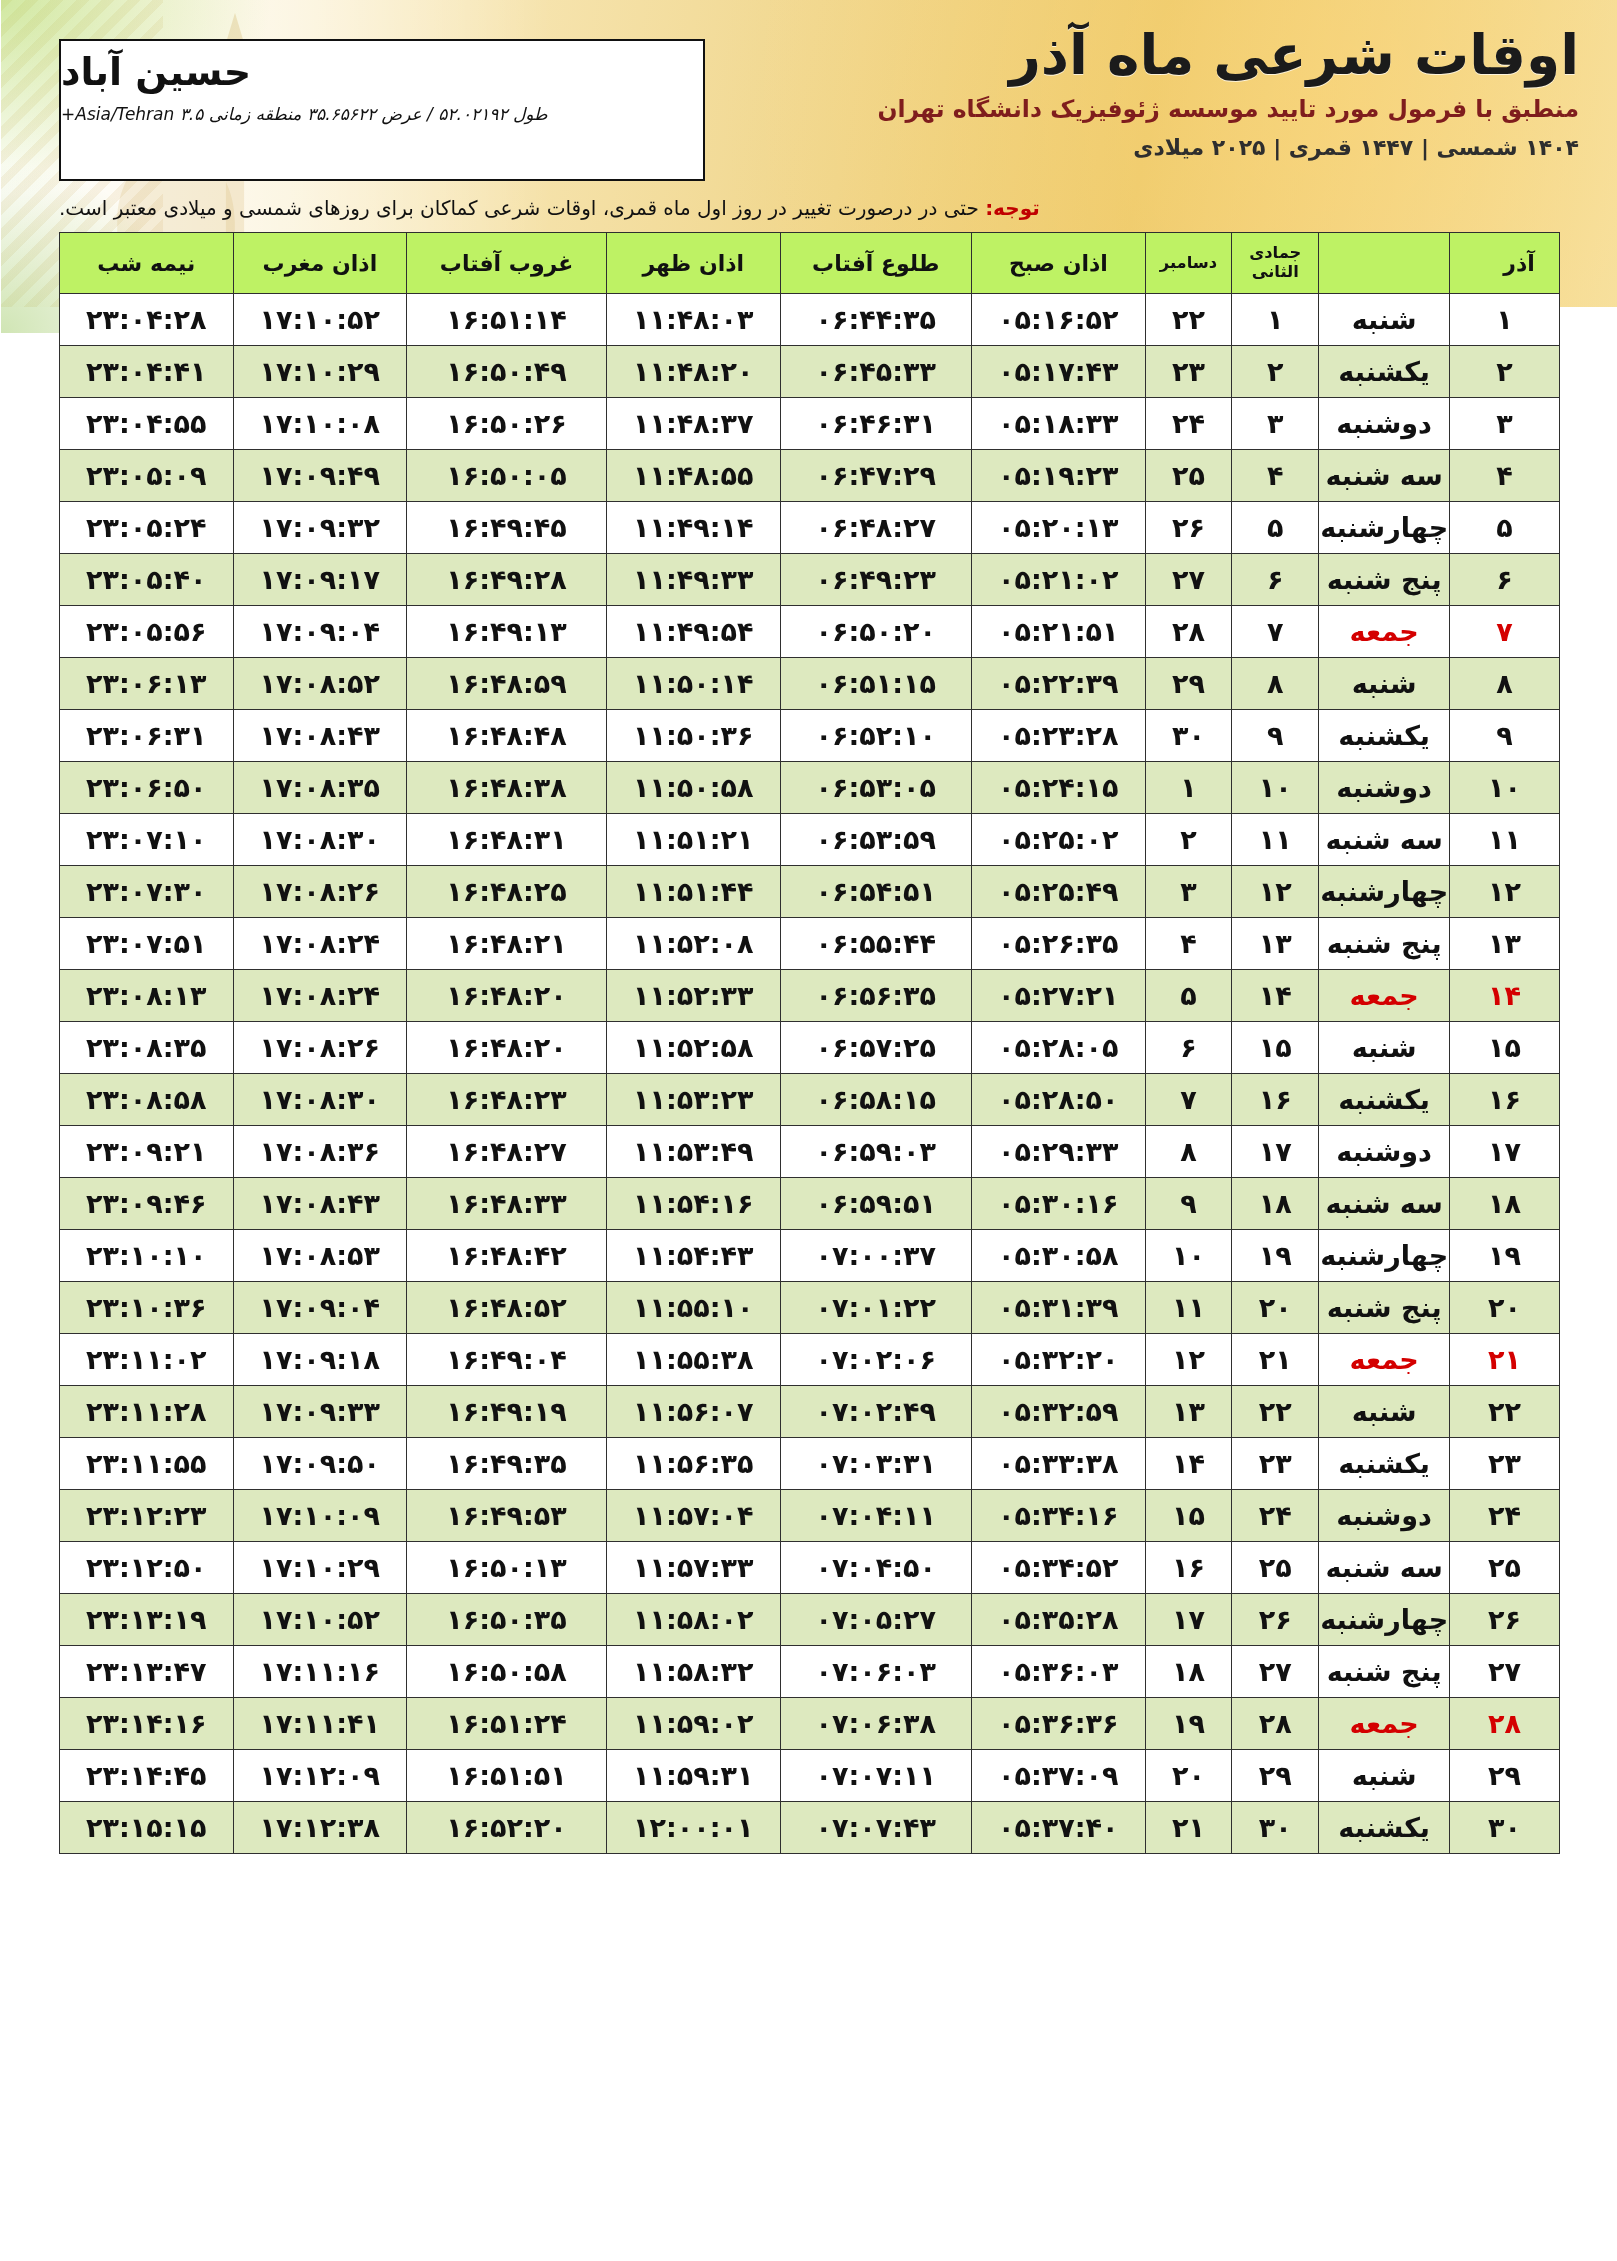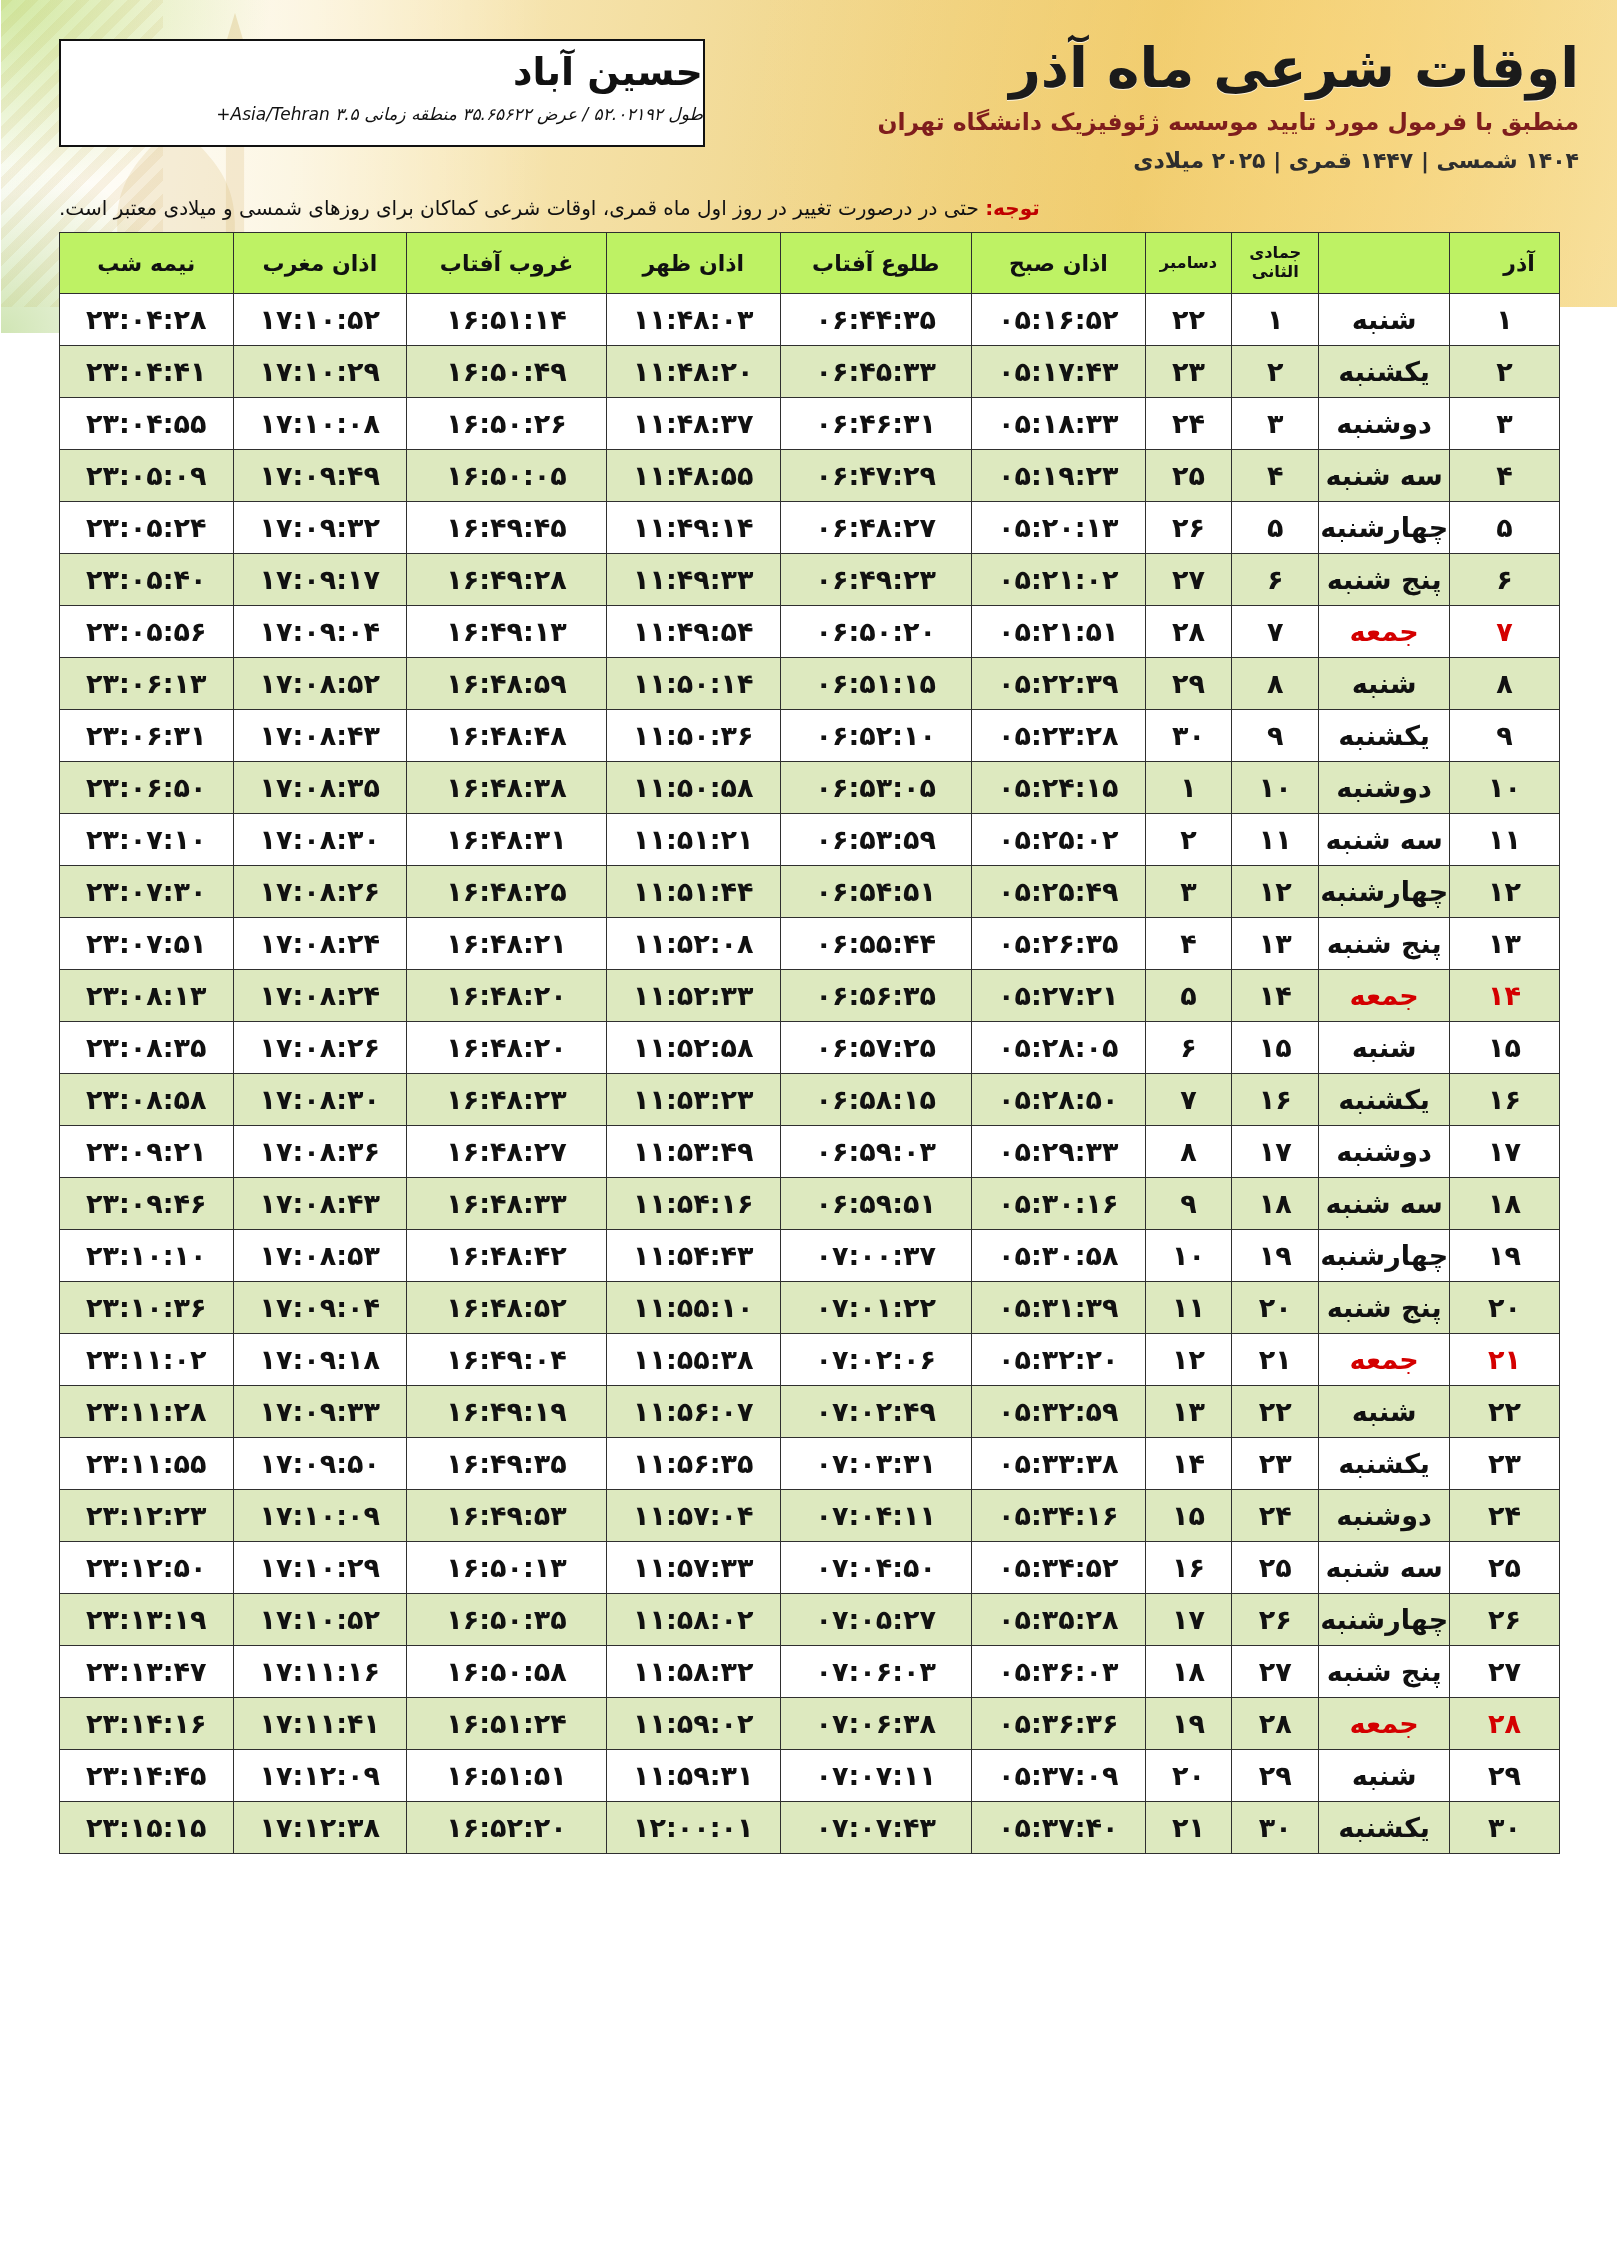--- a/index.html
+++ b/index.html
@@ -46,40 +46,40 @@
     position:absolute;top:98px;left:78px;width:196px;height:209px;opacity:.30;
   }
   .sidepattern{
     position:absolute;top:0;left:0;width:163px;height:307px;
     background:
       repeating-linear-gradient(135deg, rgba(190,140,40,.10) 0 9px, rgba(255,255,255,0) 9px 18px);
   }
 
   
   .hdr{
-    position:absolute;top:40px;right:39px;width:979px;text-align:right;
+    position:absolute;top:27px;right:39px;width:979px;text-align:right;
     direction:rtl;
   }
   .hdr h1{
     margin:0;font-size:55px;line-height:1.05;font-weight:bold;color:#1b1b1b;
     font-family:"DejaVu Sans", sans-serif;
     text-shadow:0 1.3px 0 rgba(255,255,255,.7);
   }
   .hdr .sub{
     margin-top:10.4px;font-size:23.5px;font-weight:bold;color:#7f1d1d;
   }
   .hdr .years{
     margin-top:11.7px;font-size:22px;color:#2e2e2e;font-weight:bold;
   }
 
   
   .citybox{
-    position:absolute;top:39px;left:59px;width:646px;height:108px;
+    position:absolute;top:39px;left:59px;width:646px;height:142px;
     border:2px solid #111;background:#ffffff;box-sizing:border-box;
-    text-align:right;direction:rtl;
+    text-align:left;direction:rtl;
   }
   .citybox .c1{font-size:38px;font-weight:bold;margin-top:9px;color:#111;}
   .citybox .c2{font-size:26px;margin-top:5.2px;color:#111;}
   .citybox .c3{font-size:17px;margin-top:10.4px;color:#111;font-style:italic;}
 
   
   .note{
     position:absolute;top:196px;left:59px;width:1161px;text-align:left;
     direction:rtl;font-size:20px;color:#111;
   }

